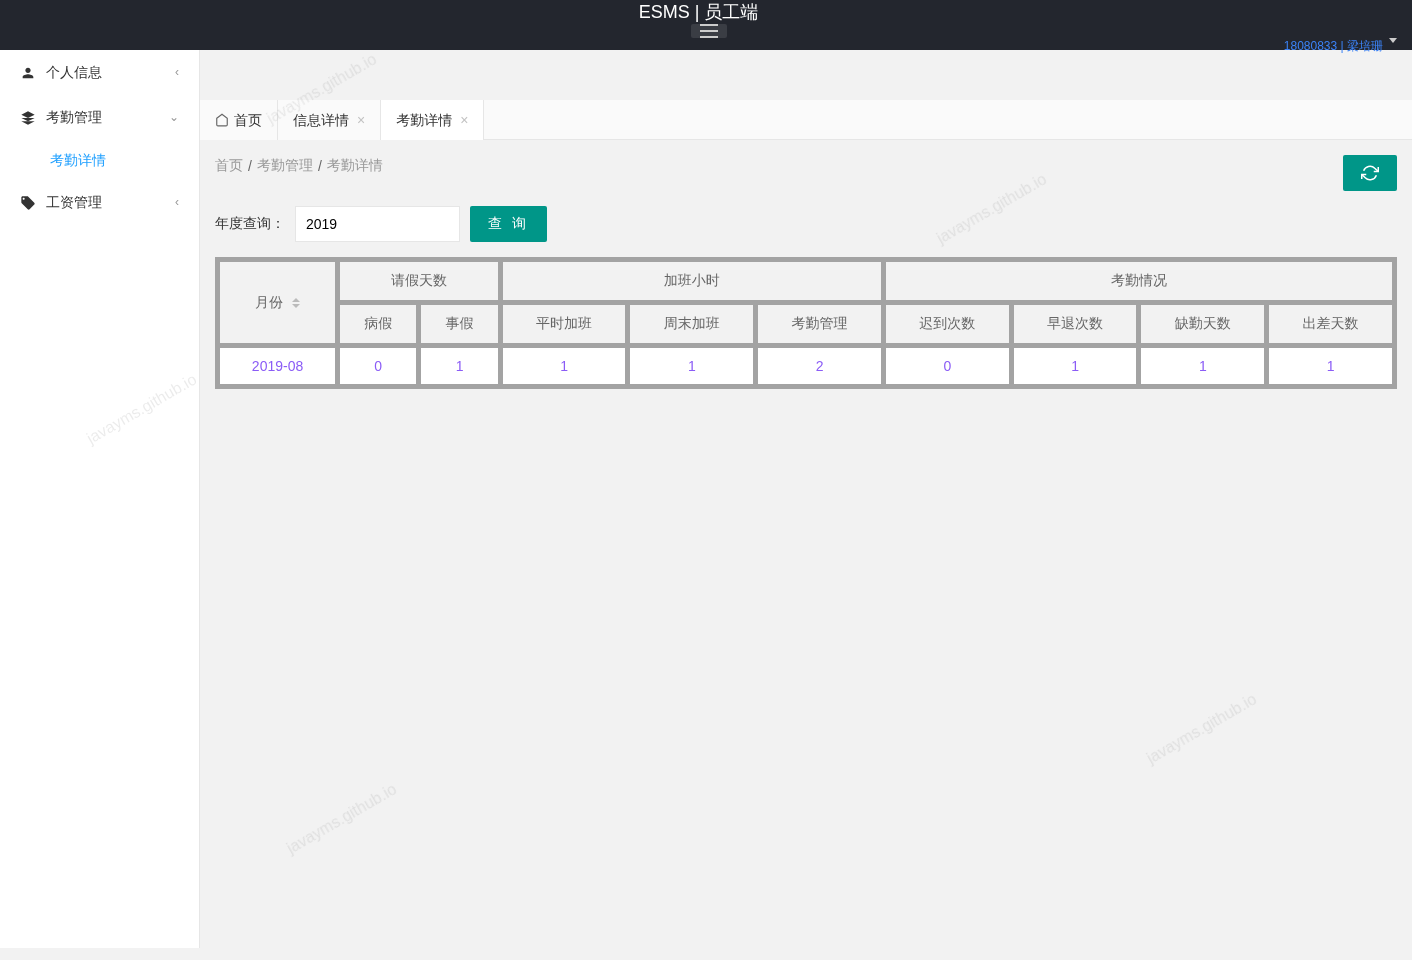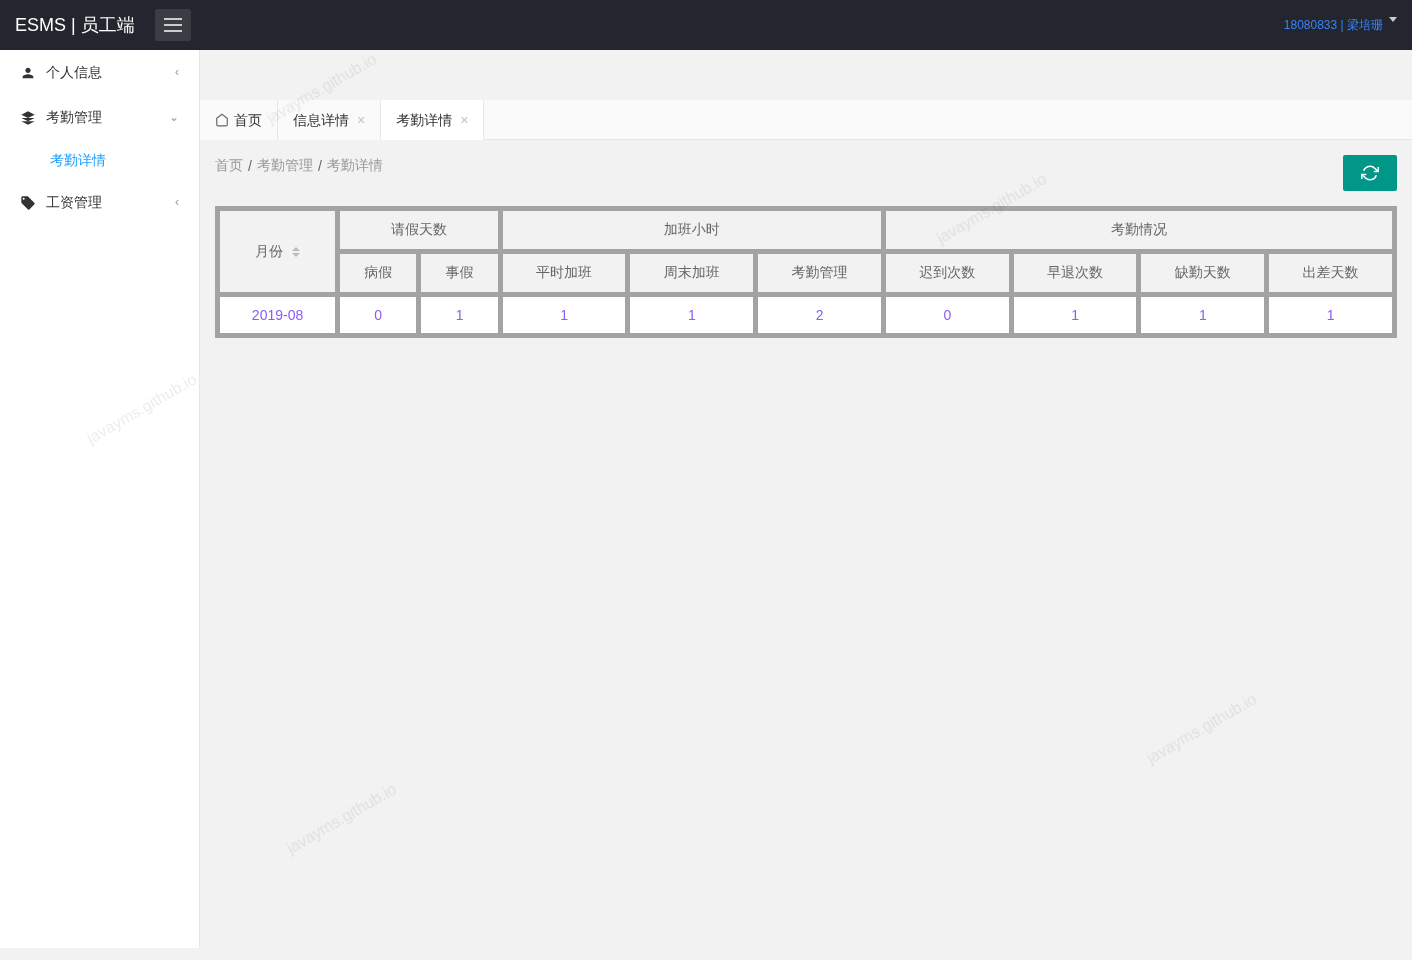--- a/index.html
+++ b/index.html
@@ -1,18 +1,18 @@
 <!DOCTYPE html>
 <html><head>
   <meta charset="utf-8">
   <style>
     * { margin: 0; padding: 0; box-sizing: border-box; }
     body { font-family: "Microsoft YaHei", Arial, sans-serif; font-size: 14px; color: #333; background: #f2f2f2; }
     
-    .header { height: 50px; background: #23262e; display: flex; align-items: center; padding: 0 15px; color: #fff; }
+    .header { height: 50px; background: #23262e; display: flex; align-items: center; padding: 0 15px; color: #fff; flex-direction: column; }
     .logo { font-size: 18px; font-weight: normal; padding-right: 15px; }
     .menu-toggle { width: 36px; height: 32px; background: #3a3d44; display: flex; align-items: center; justify-content: center; cursor: pointer; border-radius: 2px; margin-left: 5px; }
     .menu-toggle-icon { width: 18px; height: 14px; display: flex; flex-direction: column; justify-content: space-between; }
     .menu-toggle-icon span { height: 2px; background: #ccc; display: block; }
     .user-info { margin-left: auto; font-size: 12px; color: #3b82f6; cursor: pointer; display: flex; align-items: flex-start; }
     .caret-down { margin-left: 6px; display: inline-block; width: 0; height: 0; border-left: 4px solid transparent; border-right: 4px solid transparent; border-top: 5px solid #ccc; }
     
     .sidebar { position: fixed; top: 50px; left: 0; bottom: 12px; width: 200px; background: #fff; border-right: 1px solid #e6e6e6; }
     .nav-item { height: 45px; line-height: 45px; padding: 0 20px; cursor: pointer; color: #333; display: flex; align-items: center; }
     .nav-icon { width: 16px; height: 16px; margin-right: 10px; flex-shrink: 0; }
@@ -124,20 +124,25 @@
         <a>考勤详情</a>
       </div>
       <div class="refresh-btn">
         <svg class="refresh-icon" viewBox="0 0 24 24" fill="none" stroke="#fff" stroke-width="2">
             <path d="M23 4v6h-6M1 20v-6h6"></path>
             <path d="M3.51 9a9 9 0 0 1 14.85-3.36L23 10M1 14l4.64 4.36A9 9 0 0 0 20.49 15"></path>
           </svg>
       </div>
     </div>
 
+    <div class="query-row">
+      <span class="query-label">年度查询：</span>
+      <input class="query-input" value="2019" style="">
+      <button class="query-btn">查 询</button>
+    </div>
 
     <table class="data-table">
       <thead>
         <tr>
           <th rowspan="2">
             <span>月份</span>
             <span class="sort-icon">
                 <span class="sort-up"></span>
                 <span class="sort-down"></span>
               </span>

